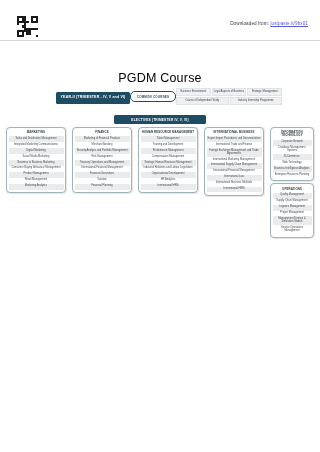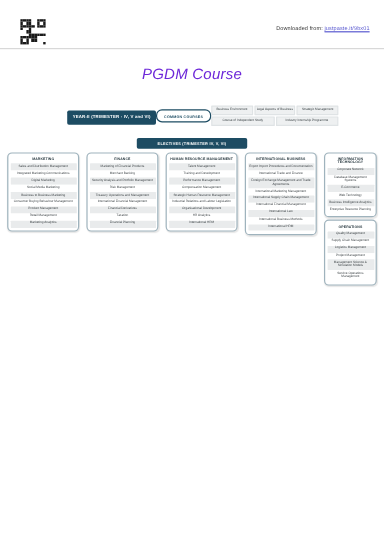--- a/index.html
+++ b/index.html
@@ -33,24 +33,23 @@
     font-size:4.6px;color:#3a3a3a;
     letter-spacing:.1px;
     white-space:nowrap;
   }
   .dl a{color:#5a5ad0;text-decoration:underline;}
 
   
   .title{
     text-align:center;
     font-size:12.5px;
-    color:#6d28d9;
-    margin-top:14px;
+    color:#000000;
+    margin-top:30px;
     letter-spacing:.2px;
-    font-style:italic;
   }
 
   
   .chart{
     position:absolute;
     left:0;top:88px;width:320px;
   }
 
   
   .row-top{

